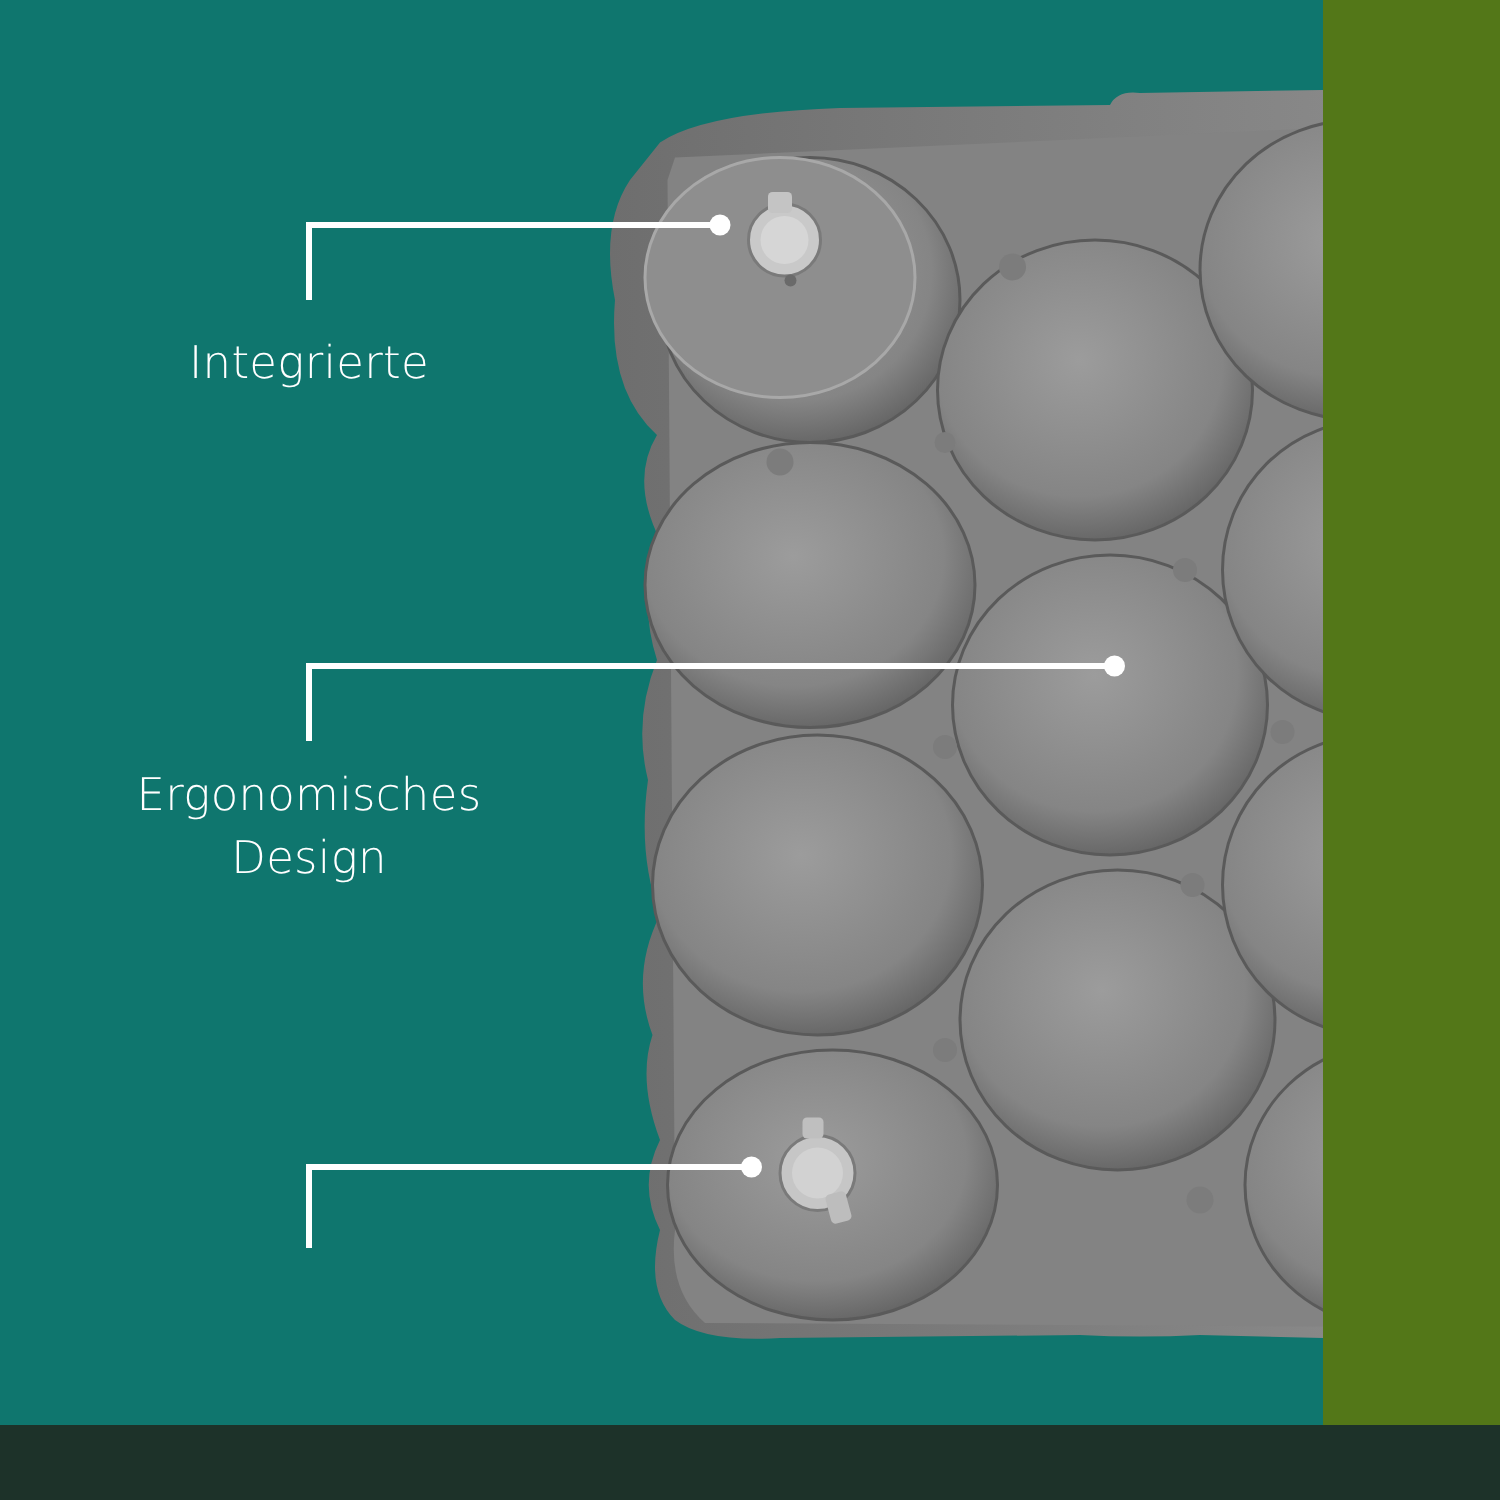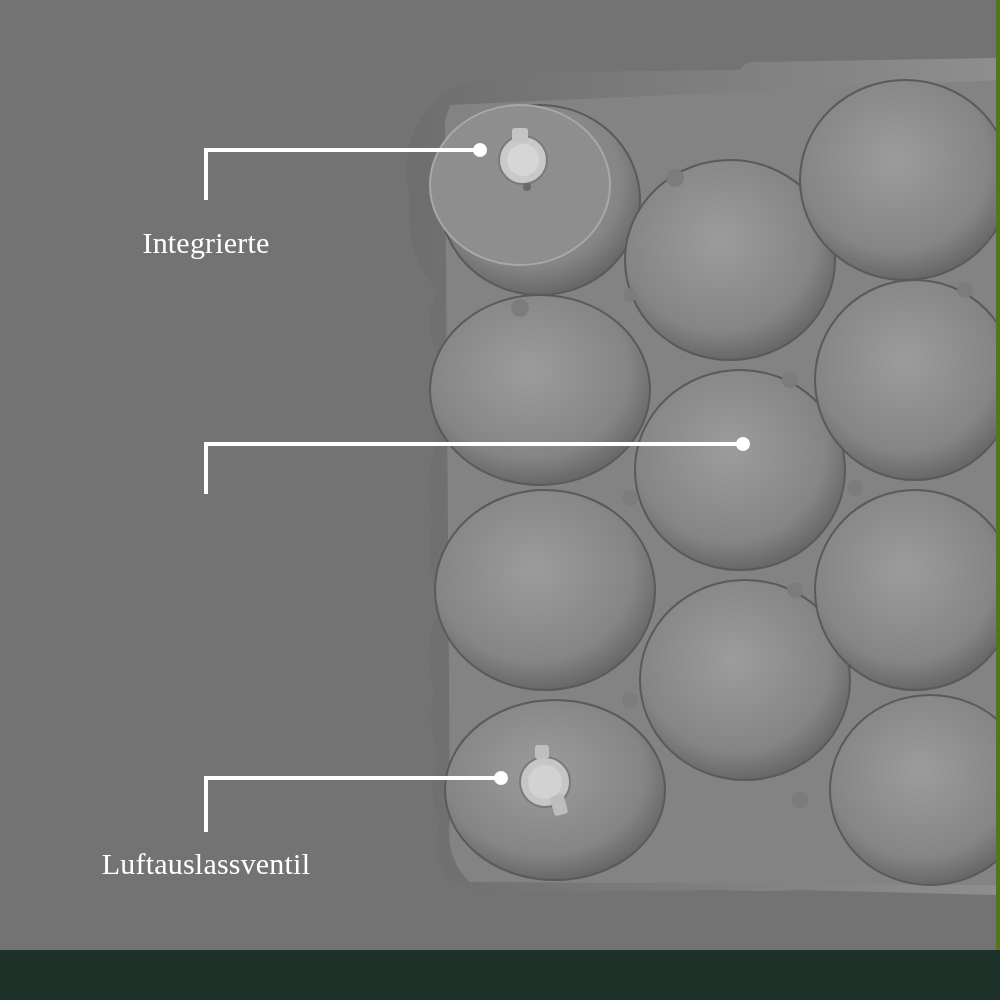--- a/index.html
+++ b/index.html
@@ -1,21 +1,21 @@
 <!DOCTYPE html>
 <html><head>
   <meta charset="utf-8">
   <style>
     html, body { margin: 0; padding: 0; }
     body {
       width: 1000px; height: 1000px; position: relative; overflow: hidden;
       background: #537718;
       font-family: "DejaVu Sans", sans-serif;
     }
-    .stage { position: absolute; left: 0; top: 0; width: 996px; height: 950px; background: #737373; overflow: hidden; font-family: Liberation Serif, serif; }
+    .stage { position: absolute; left: 0; top: 0; width: 882px; height: 950px; background: #0f766e; overflow: hidden; }
     .footer-band { position: absolute; left: 0; top: 950px; width: 1000px; height: 50px; background: #1d3229; }
     .mat { position: absolute; left: 0; top: 0; width: 1000px; height: 950px; }
     .callout-line { position: absolute; background: #ffffff; }
     .callout-dot { position: absolute; width: 14px; height: 14px; border-radius: 50%; background: #ffffff; }
     .callout-label {
       position: absolute; color: #ffffff; font-size: 30px; line-height: 42px;
       text-align: center; font-weight: 300; letter-spacing: 0.2px;
     }
   </style>
 </head>
@@ -84,22 +84,23 @@
   <div class="callout-line" style="left:204px; top:148px; width:4px; height:52px;"></div>
   <div class="callout-line" style="left:204px; top:148px; width:276px; height:4px;"></div>
   <div class="callout-dot" style="left:473px; top:143px;"></div>
   <div class="callout-label" style="left:96px; top:222px; width:220px;">
     <div>Integrierte</div>
   </div>
 
   <div class="callout-line" style="left:204px; top:442px; width:4px; height:52px;"></div>
   <div class="callout-line" style="left:204px; top:442px; width:536px; height:4px;"></div>
   <div class="callout-dot" style="left:736px; top:437px;"></div>
+  <div class="callout-label" style="left:66px; top:510px; width:280px;">
+    <div>Ergonomisches</div>
+    <div>Design</div>
+  </div>
 
   <div class="callout-line" style="left:204px; top:776px; width:4px; height:56px;"></div>
   <div class="callout-line" style="left:204px; top:776px; width:296px; height:4px;"></div>
   <div class="callout-dot" style="left:494px; top:771px;"></div>
-  <div class="callout-label" style="left:56px; top:843px; width:300px;">
-    <div>Luftauslassventil</div>
-  </div>
 </div>
 
 <div class="footer-band"></div>
 
 </body></html>

